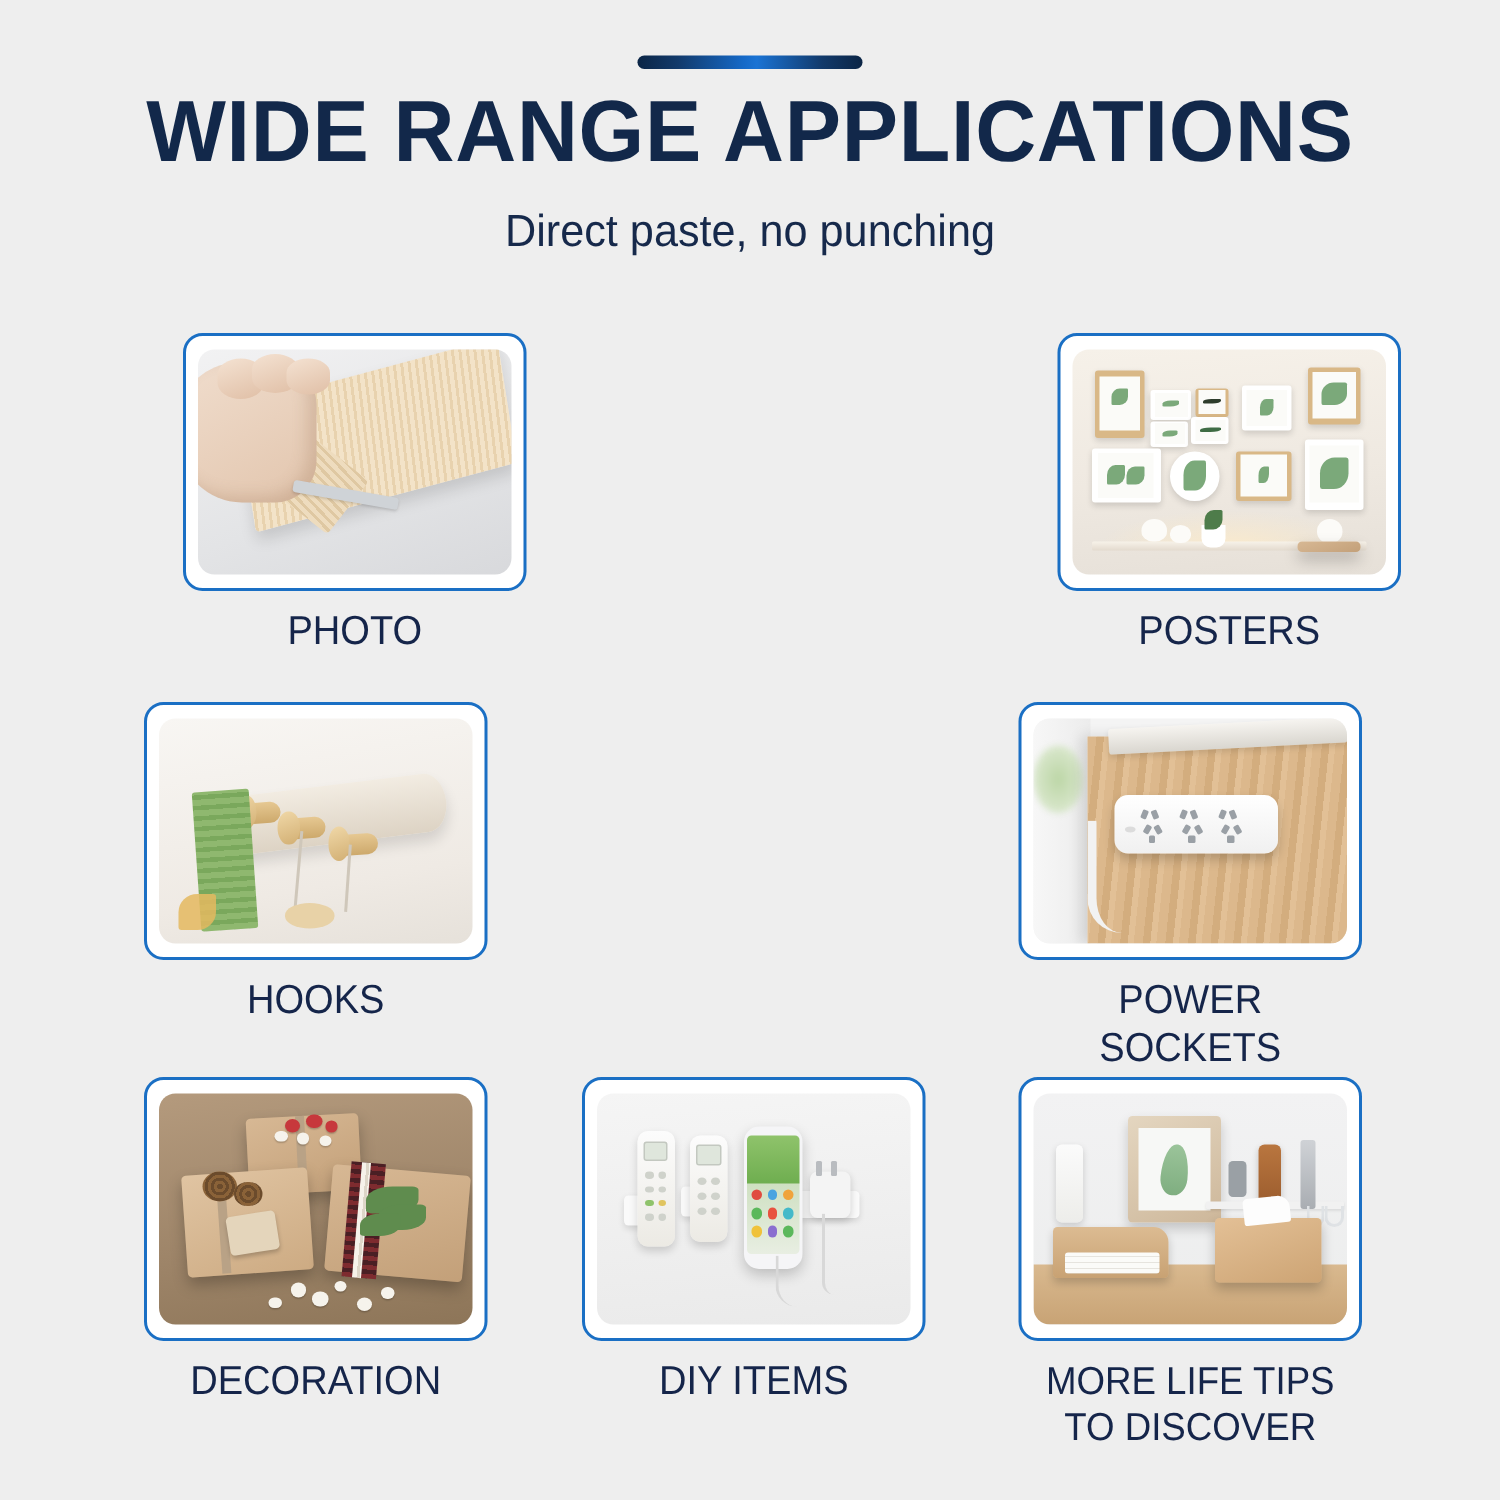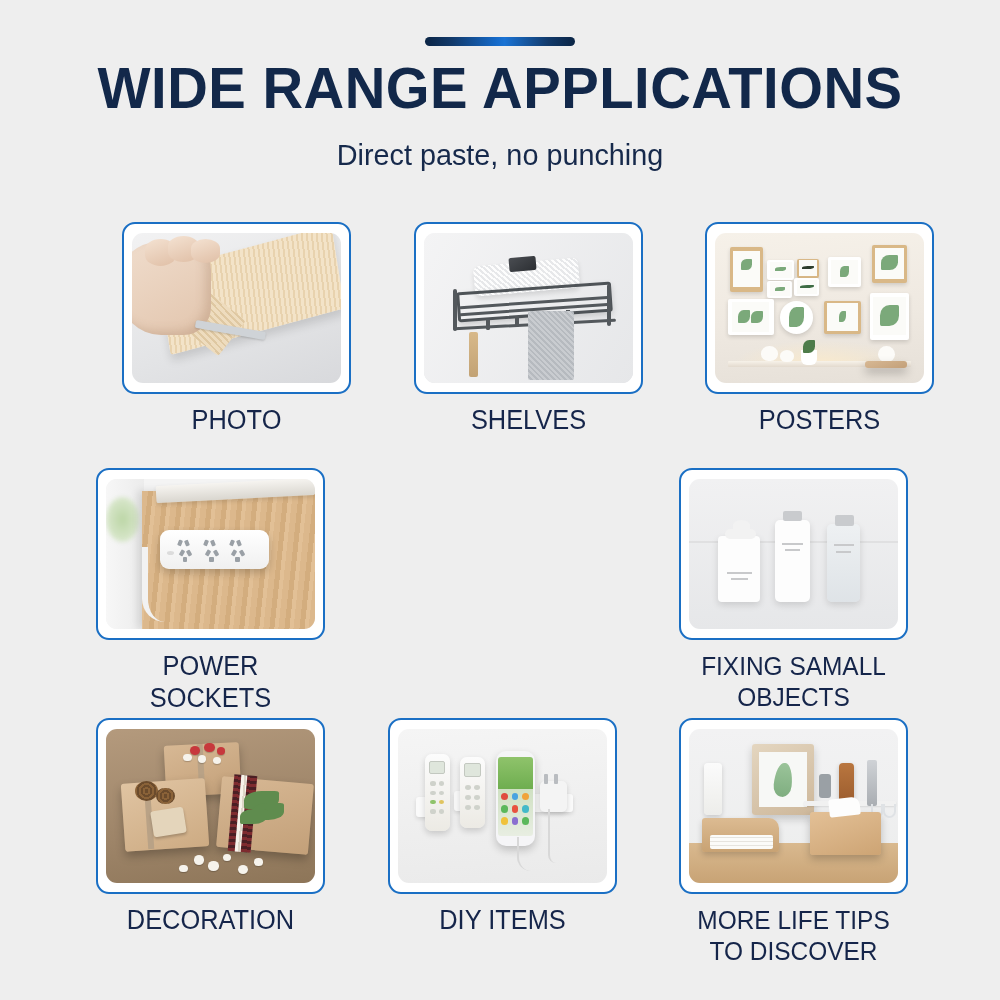--- a/index.html
+++ b/index.html
@@ -280,44 +280,20 @@
             <div class="pf-finger" style="left:6%;top:4%;width:15%;height:18%;"></div>
             <div class="pf-finger" style="left:17%;top:2%;width:15%;height:17%;"></div>
             <div class="pf-finger" style="left:28%;top:4%;width:14%;height:16%;"></div>
             <div class="pf-strip"></div>
           </div>
         </div>
       </div>
       <div class="caption">PHOTO</div>
     </div>
 
-    <div class="cell">
-      <div class="card">
-        <div class="thumb sh-bg">
-          <div class="ill">
-            <div class="sh-wall"></div>
-            <div class="sh-towel-top"></div>
-            <div class="sh-box"></div>
-            <div class="sh-frame"></div>
-            <div class="sh-bar" style="left:17%;top:45%;width:72%;height:3px;transform:rotate(-4deg);"></div>
-            <div class="sh-bar" style="left:17%;top:50%;width:72%;height:3px;transform:rotate(-4deg);"></div>
-            <div class="sh-bar" style="left:14%;top:60%;width:78%;height:3px;transform:rotate(-3deg);"></div>
-            <div class="sh-bar" style="left:14%;top:37%;width:4px;height:28%;"></div>
-            <div class="sh-bar" style="left:88%;top:34%;width:4px;height:28%;"></div>
-            <div class="sh-hook" style="left:30%;top:57%;"></div>
-            <div class="sh-hook" style="left:44%;top:55%;"></div>
-            <div class="sh-hook" style="left:56%;top:53%;"></div>
-            <div class="sh-hook" style="left:68%;top:51%;"></div>
-            <div class="sh-towel-hang"></div>
-            <div class="sh-wood"></div>
-          </div>
-        </div>
-      </div>
-      <div class="caption">SHELVES</div>
-    </div>
 
     <div class="cell">
       <div class="card">
         <div class="thumb po-bg">
           <div class="ill">
             <div class="po-frame wood" style="left:7%;top:9%;width:16%;height:30%;">
                 <div class="mat">
                   <div class="leaf" style="left:30%;top:22%;width:40%;height:30%;"></div>
                 </div>
               </div>
@@ -381,20 +357,41 @@
           </div>
         </div>
       </div>
       <div class="caption">POSTERS</div>
     </div>
 
   </div>
 
   <div class="rowwrap r2">
 
+    <div class="cell">
+      <div class="card">
+        <div class="thumb hk-bg">
+          <div class="ill">
+            <div class="hk-rail"></div>
+            <div class="hk-peg" style="left:26%;top:37%;width:13%;transform:rotate(-4deg);"></div>
+            <div class="hk-cap" style="left:24%;top:34%;"></div>
+            <div class="hk-peg" style="left:40%;top:44%;width:13%;transform:rotate(-4deg);"></div>
+            <div class="hk-cap" style="left:38%;top:41%;"></div>
+            <div class="hk-peg" style="left:56%;top:51%;width:14%;transform:rotate(-4deg);"></div>
+            <div class="hk-cap" style="left:54%;top:48%;"></div>
+            <div class="hk-towel"></div>
+            <div class="hk-string" style="left:44%;top:50%;height:34%;transform:rotate(5deg);"></div>
+            <div class="hk-string" style="left:60%;top:56%;height:30%;transform:rotate(4deg);"></div>
+            <div class="hk-ball" style="left:40%;top:82%;width:16%;height:11%;"></div>
+            <div class="leaf" style="left:6%;bottom:6%;width:12%;height:16%;background:#e4b85f;opacity:.85;"></div>
+          </div>
+        </div>
+      </div>
+      <div class="caption">HOOKS</div>
+    </div>
 
     <div class="cell">
       <div class="card">
         <div class="thumb ps-bg">
           <div class="ill">
             <div class="ps-wall"></div>
             <div class="ps-plant"></div>
             <div class="ps-wood"></div>
             <div class="ps-top"></div>
             <div class="ps-cable"></div>
@@ -415,47 +412,20 @@
               <div class="ps-hole" style="left:73%;top:52%;width:4%;height:15%;transform:rotate(-30deg);"></div>
               <div class="ps-hole" style="left:69%;top:68%;width:4%;height:15%;"></div>
               <div class="ps-hole" style="left:6%;top:55%;width:7%;height:10%;border-radius:50%;background:#dcdcdc;"></div>
             </div>
           </div>
         </div>
       </div>
       <div class="caption">POWER SOCKETS</div>
     </div>
 
-    <div class="cell">
-      <div class="card">
-        <div class="thumb fx-bg">
-          <div class="ill">
-            <div class="fx-tile"></div>
-            <div class="fx-bottle" style="left:14%;width:20%;height:44%;">
-              <div class="fx-label" style="top:55%;"></div>
-              <div class="fx-label" style="top:63%;width:40%;left:30%;"></div>
-            </div>
-            <div class="fx-pump" style="left:17%;bottom:60%;width:15%;height:7%;"></div>
-            <div class="fx-pump" style="left:21%;bottom:66%;width:8%;height:7%;border-radius:50% 50% 0 0;"></div>
-            <div class="fx-bottle" style="left:41%;width:17%;height:55%;border-radius:5px;">
-              <div class="fx-label" style="top:28%;"></div>
-              <div class="fx-label" style="top:36%;width:44%;left:28%;"></div>
-            </div>
-            <div class="fx-cap" style="left:45%;bottom:72%;width:9%;height:7%;"></div>
-            <div class="fx-bottle fx-clear" style="left:66%;width:16%;height:52%;border-radius:5px;">
-              <div class="fx-label" style="top:26%;"></div>
-              <div class="fx-label" style="top:34%;width:44%;left:28%;"></div>
-            </div>
-            <div class="fx-cap" style="left:70%;bottom:69%;width:9%;height:7%;"></div>
-          </div>
-        </div>
-      </div>
-      <div class="caption two-line">FIXING SAMALL
-OBJECTS</div>
-    </div>
 
   </div>
 
   <div class="rowwrap r3">
 
     <div class="cell">
       <div class="card tall">
         <div class="thumb dec-bg">
           <div class="ill">
             <div class="dec-box" style="left:28%;top:10%;width:36%;height:33%;transform:rotate(-3deg);"></div>

